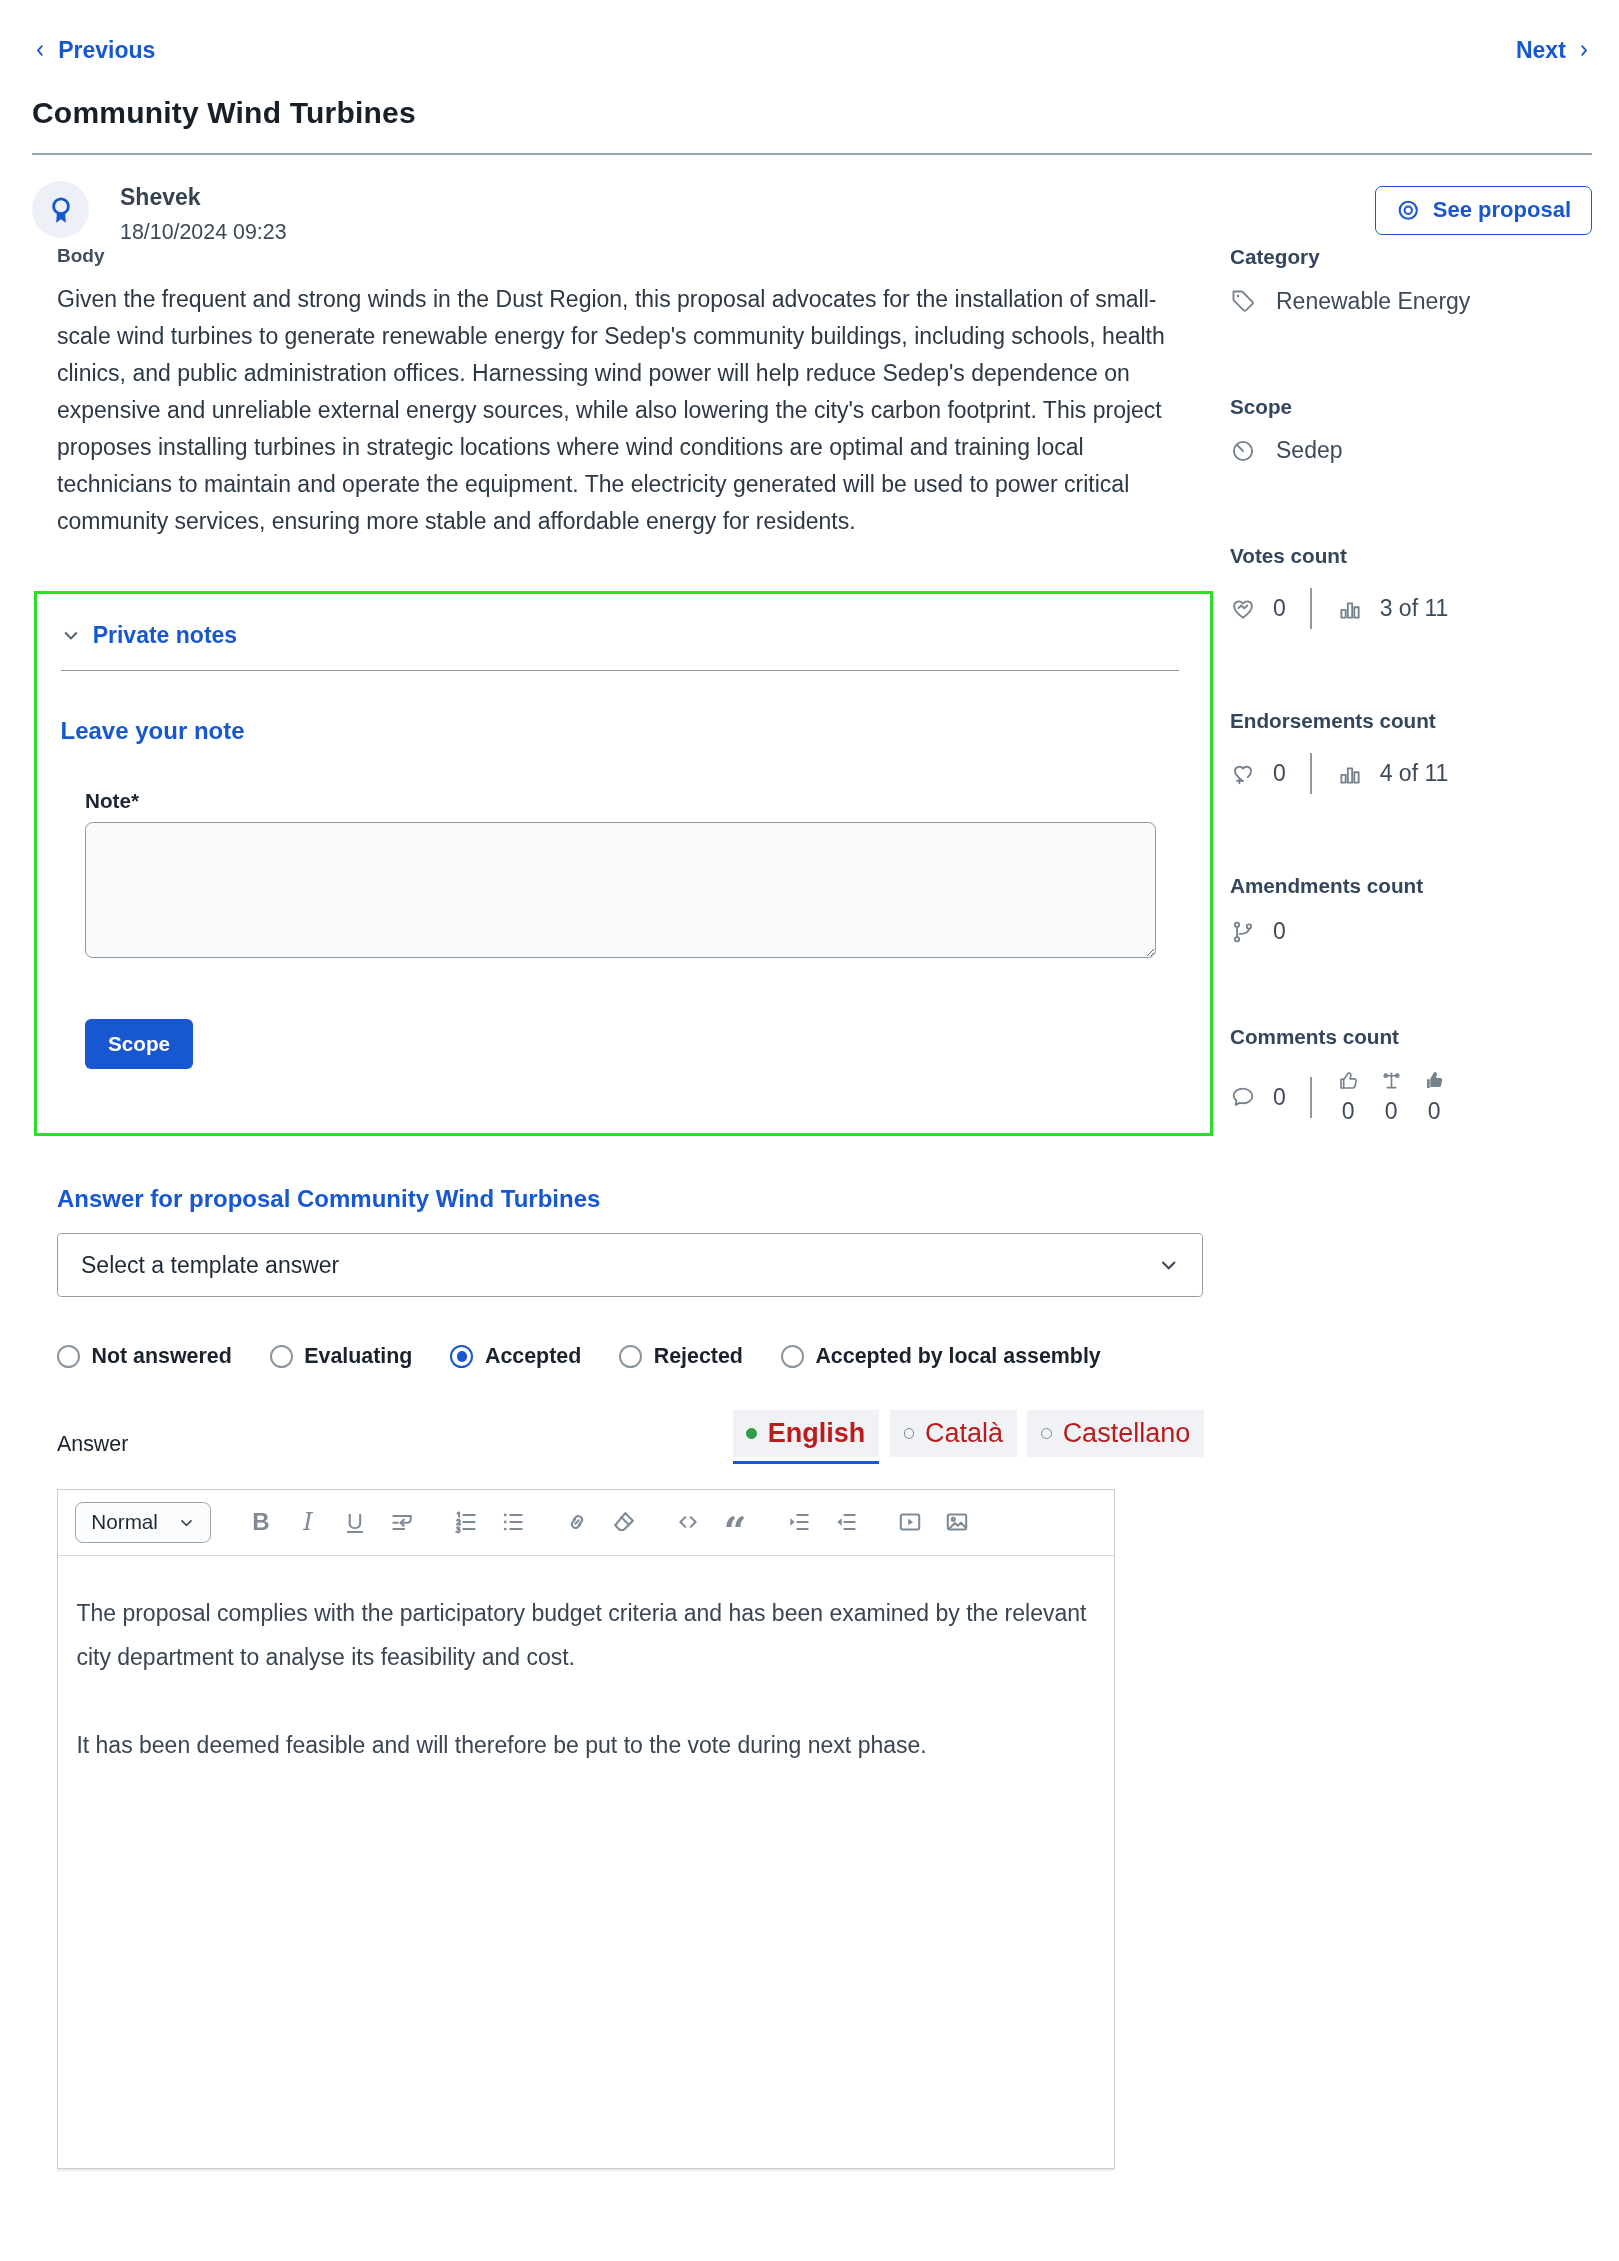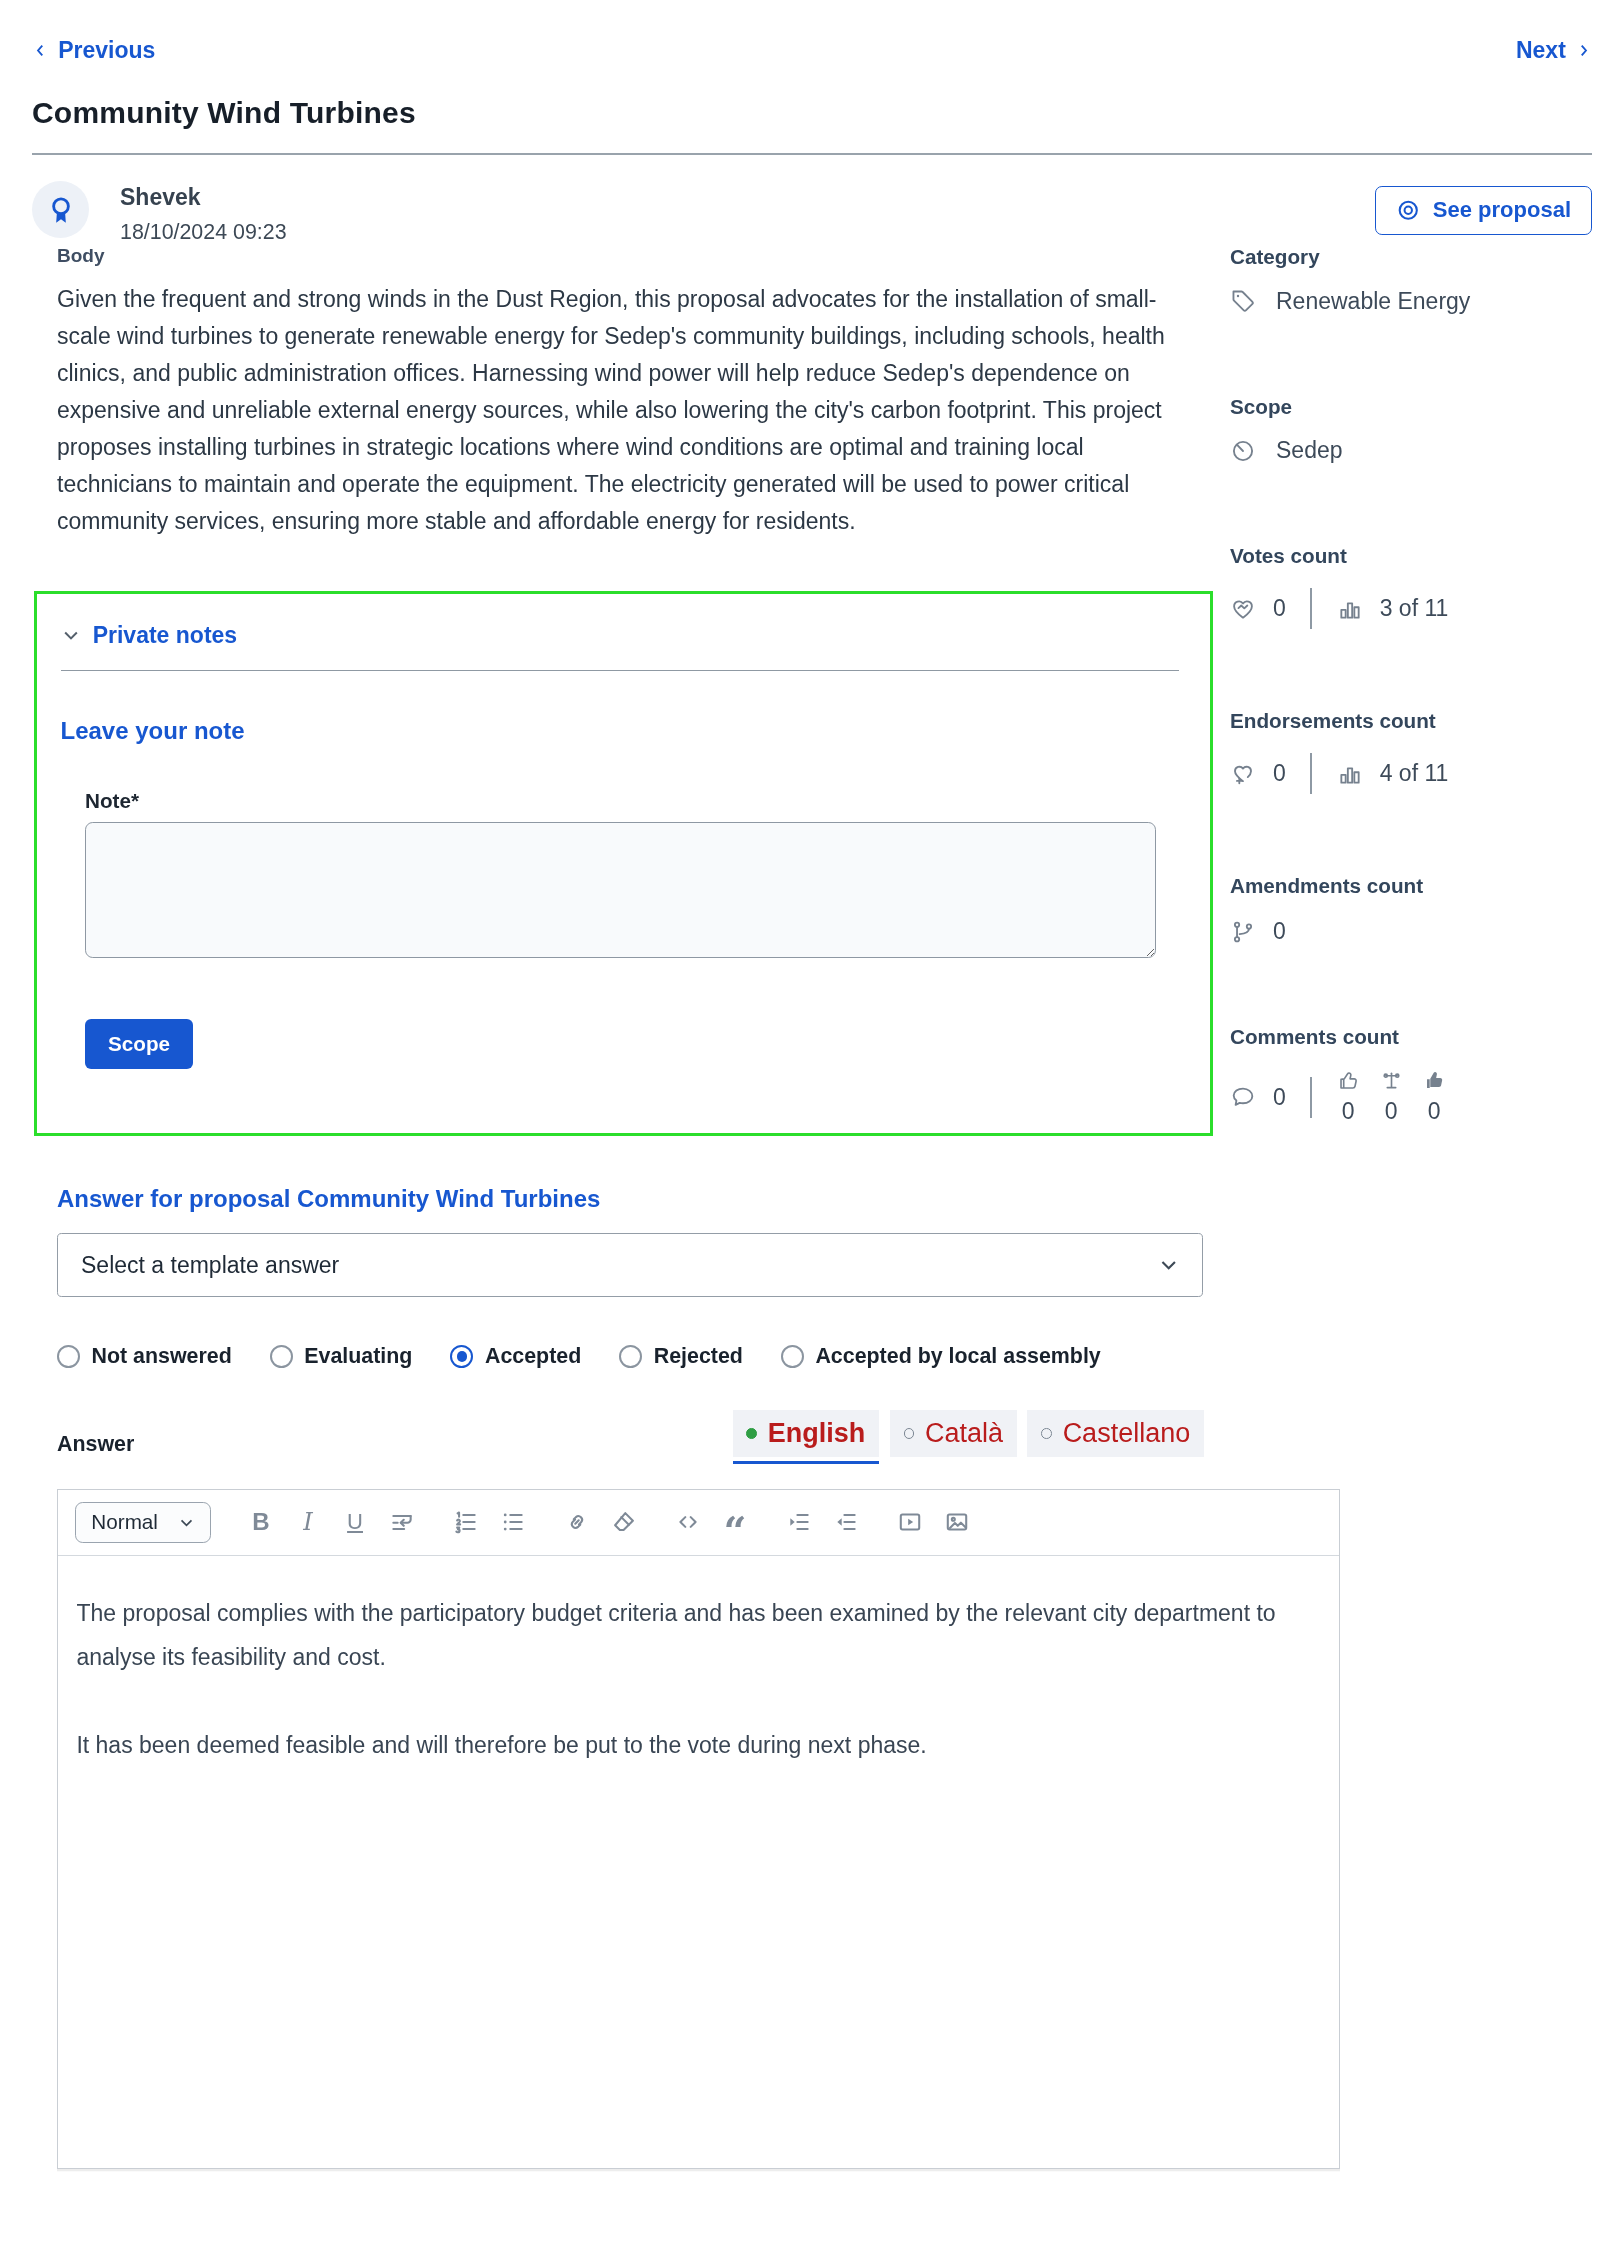--- a/index.html
+++ b/index.html
@@ -50,31 +50,31 @@
   .tpl-select svg { width:21.4px; height:21.4px; stroke:#3d4956; stroke-width:2.4; fill:none; }
 
   .radio-row { margin-top:47px; display:flex; align-items:center; gap:38px; flex-wrap:nowrap; }
   .radio-item { display:flex; align-items:center; gap:11.5px; cursor:pointer; }
   .radio-item .ring { width:23px; height:23px; border-radius:50%; border:2px solid #8b95a0; background:#fff; position:relative; flex:0 0 auto; }
   .radio-item.selected .ring { border-color:#1757d0; border-width:2.3px; }
   .radio-item.selected .ring::after { content:""; position:absolute; left:50%; top:50%; width:10.7px; height:10.7px; margin:-5.4px 0 0 -5.4px; border-radius:50%; background:#1757d0; }
   .radio-item .rlabel { font-size:21.4px; font-weight:700; color:#19222d; }
 
   .answer-row { margin-top:41px; display:flex; align-items:flex-end; justify-content:space-between; }
-  .answer-label { font-size:21.4px; font-weight:700; color:#19222d; }
+  .answer-label { font-size:21.4px; font-weight:400; color:#19222d; }
   .lang-tabs { display:flex; gap:10.7px; }
   .lang-tab { position:relative; display:flex; align-items:center; gap:10.7px; background:#f0f2f6; padding:7.7px 13.8px; cursor:pointer; }
   .lang-tab .dot { width:10.7px; height:10.7px; border-radius:50%; border:1.8px solid #7d8894; background:transparent; }
   .lang-tab .llabel { color:#b91c1c; font-size:27px; }
   .lang-tab.active .dot { background:#2f9e44; border-color:#2f9e44; }
   .lang-tab.active .llabel { font-weight:700; }
   .lang-tab.active::after { content:""; position:absolute; left:0; right:0; bottom:-7.7px; height:3.1px; background:#1757d0; }
 
   
-  .editor { margin-top:32px; width:1283px; border:1.1px solid #c9ced4; box-shadow:0 2.3px 0 rgba(0,0,0,.07); }
+  .editor { margin-top:32px; width:1058px; border:1.1px solid #c9ced4; box-shadow:0 2.3px 0 rgba(0,0,0,.07); }
   .toolbar { display:flex; align-items:center; gap:6.1px; padding:12.2px 17px; border-bottom:1.5px solid #d4d9de; }
   .fmt-select { display:flex; align-items:center; gap:20px; border:1.5px solid #9aa4af; border-radius:7.7px; padding:7.7px 15.3px; font-size:20.7px; color:#1f2a36; background:#fbfcfd; cursor:pointer; margin-right:23px; }
   .fmt-select svg { width:17px; height:17px; stroke:#3d4956; stroke-width:2.4; fill:none; }
   .tb { background:none; border:none; width:41px; height:37px; display:flex; align-items:center; justify-content:center; color:#7f8a97; cursor:pointer; }
   .tb svg { width:26px; height:26px; stroke:currentColor; fill:none; stroke-width:1.9; stroke-linecap:round; stroke-linejoin:round; }
   .tb .glyphB { font-size:24px; font-weight:800; color:#7f8a97; }
   .tb .glyphI { font-size:24px; font-style:italic; font-family:"DejaVu Serif", serif; color:#7f8a97; }
   .tb .glyphU { font-size:22px; text-decoration:underline; color:#7f8a97; }
   .tb .glyphQ { font-size:40px; line-height:15.3px; font-family:"DejaVu Serif", serif; font-weight:700; color:#7f8a97; padding-top:17px; }
   .tb-group-gap { width:10.7px; }

